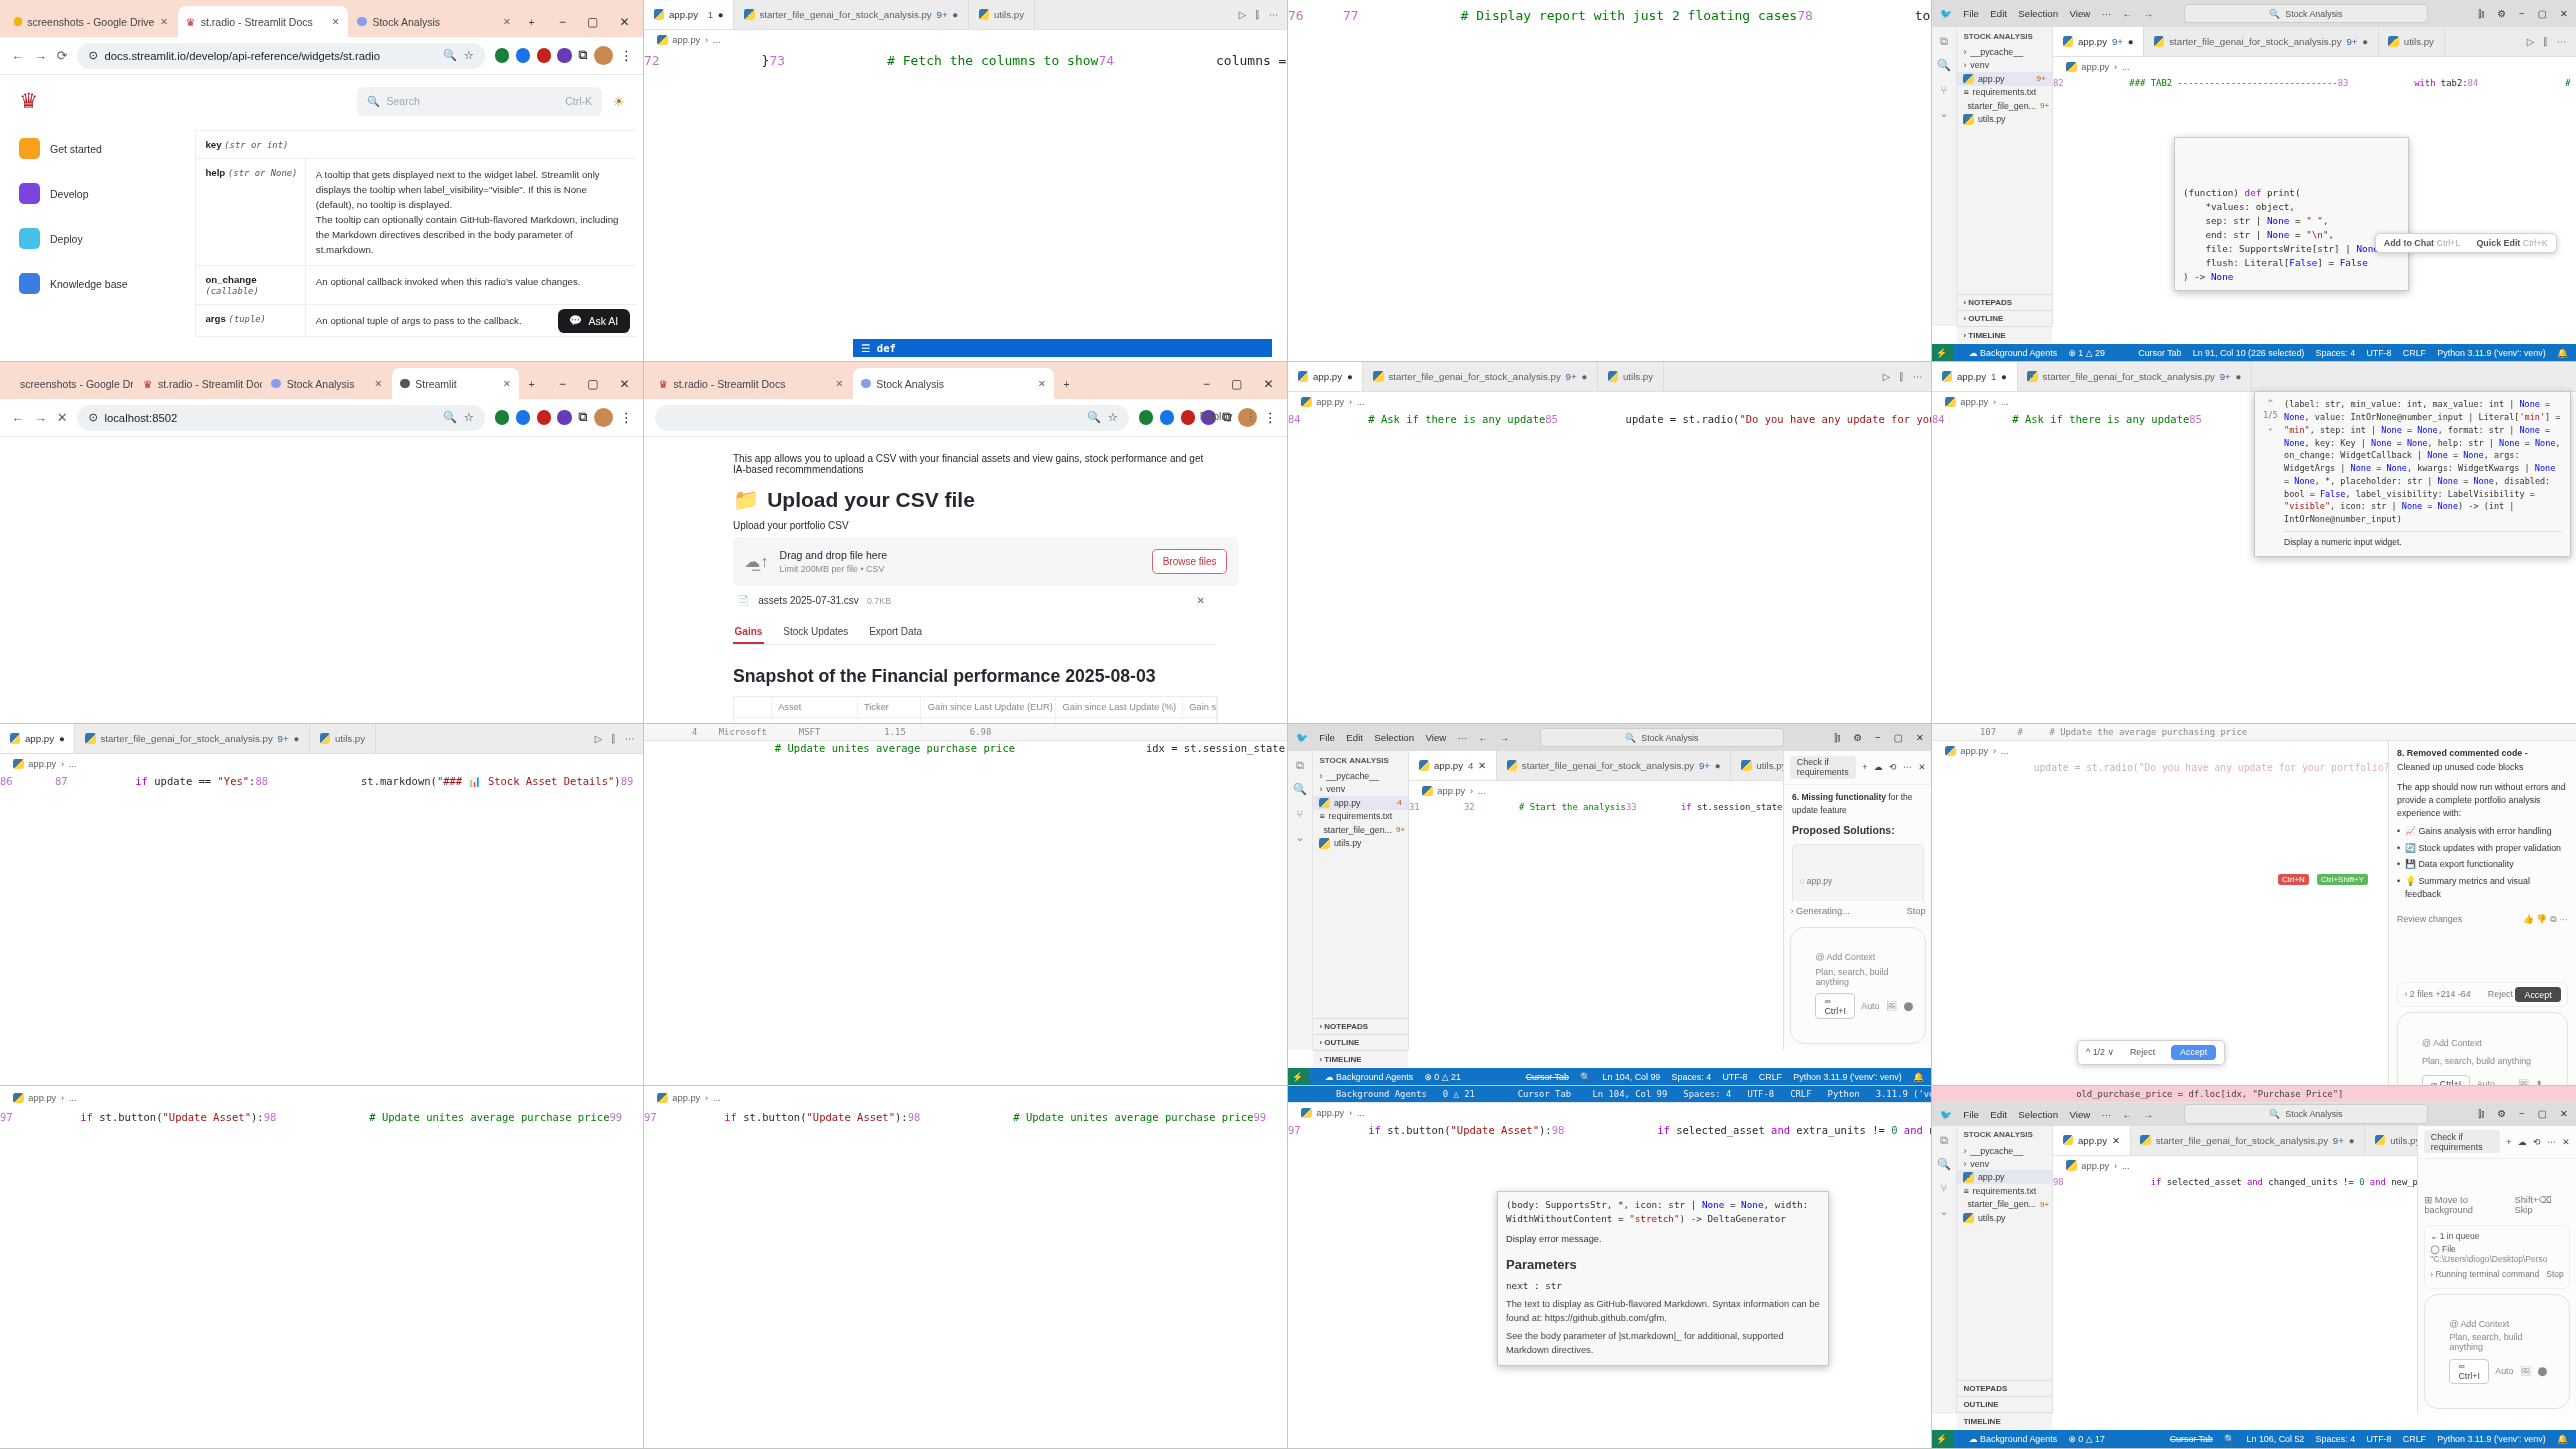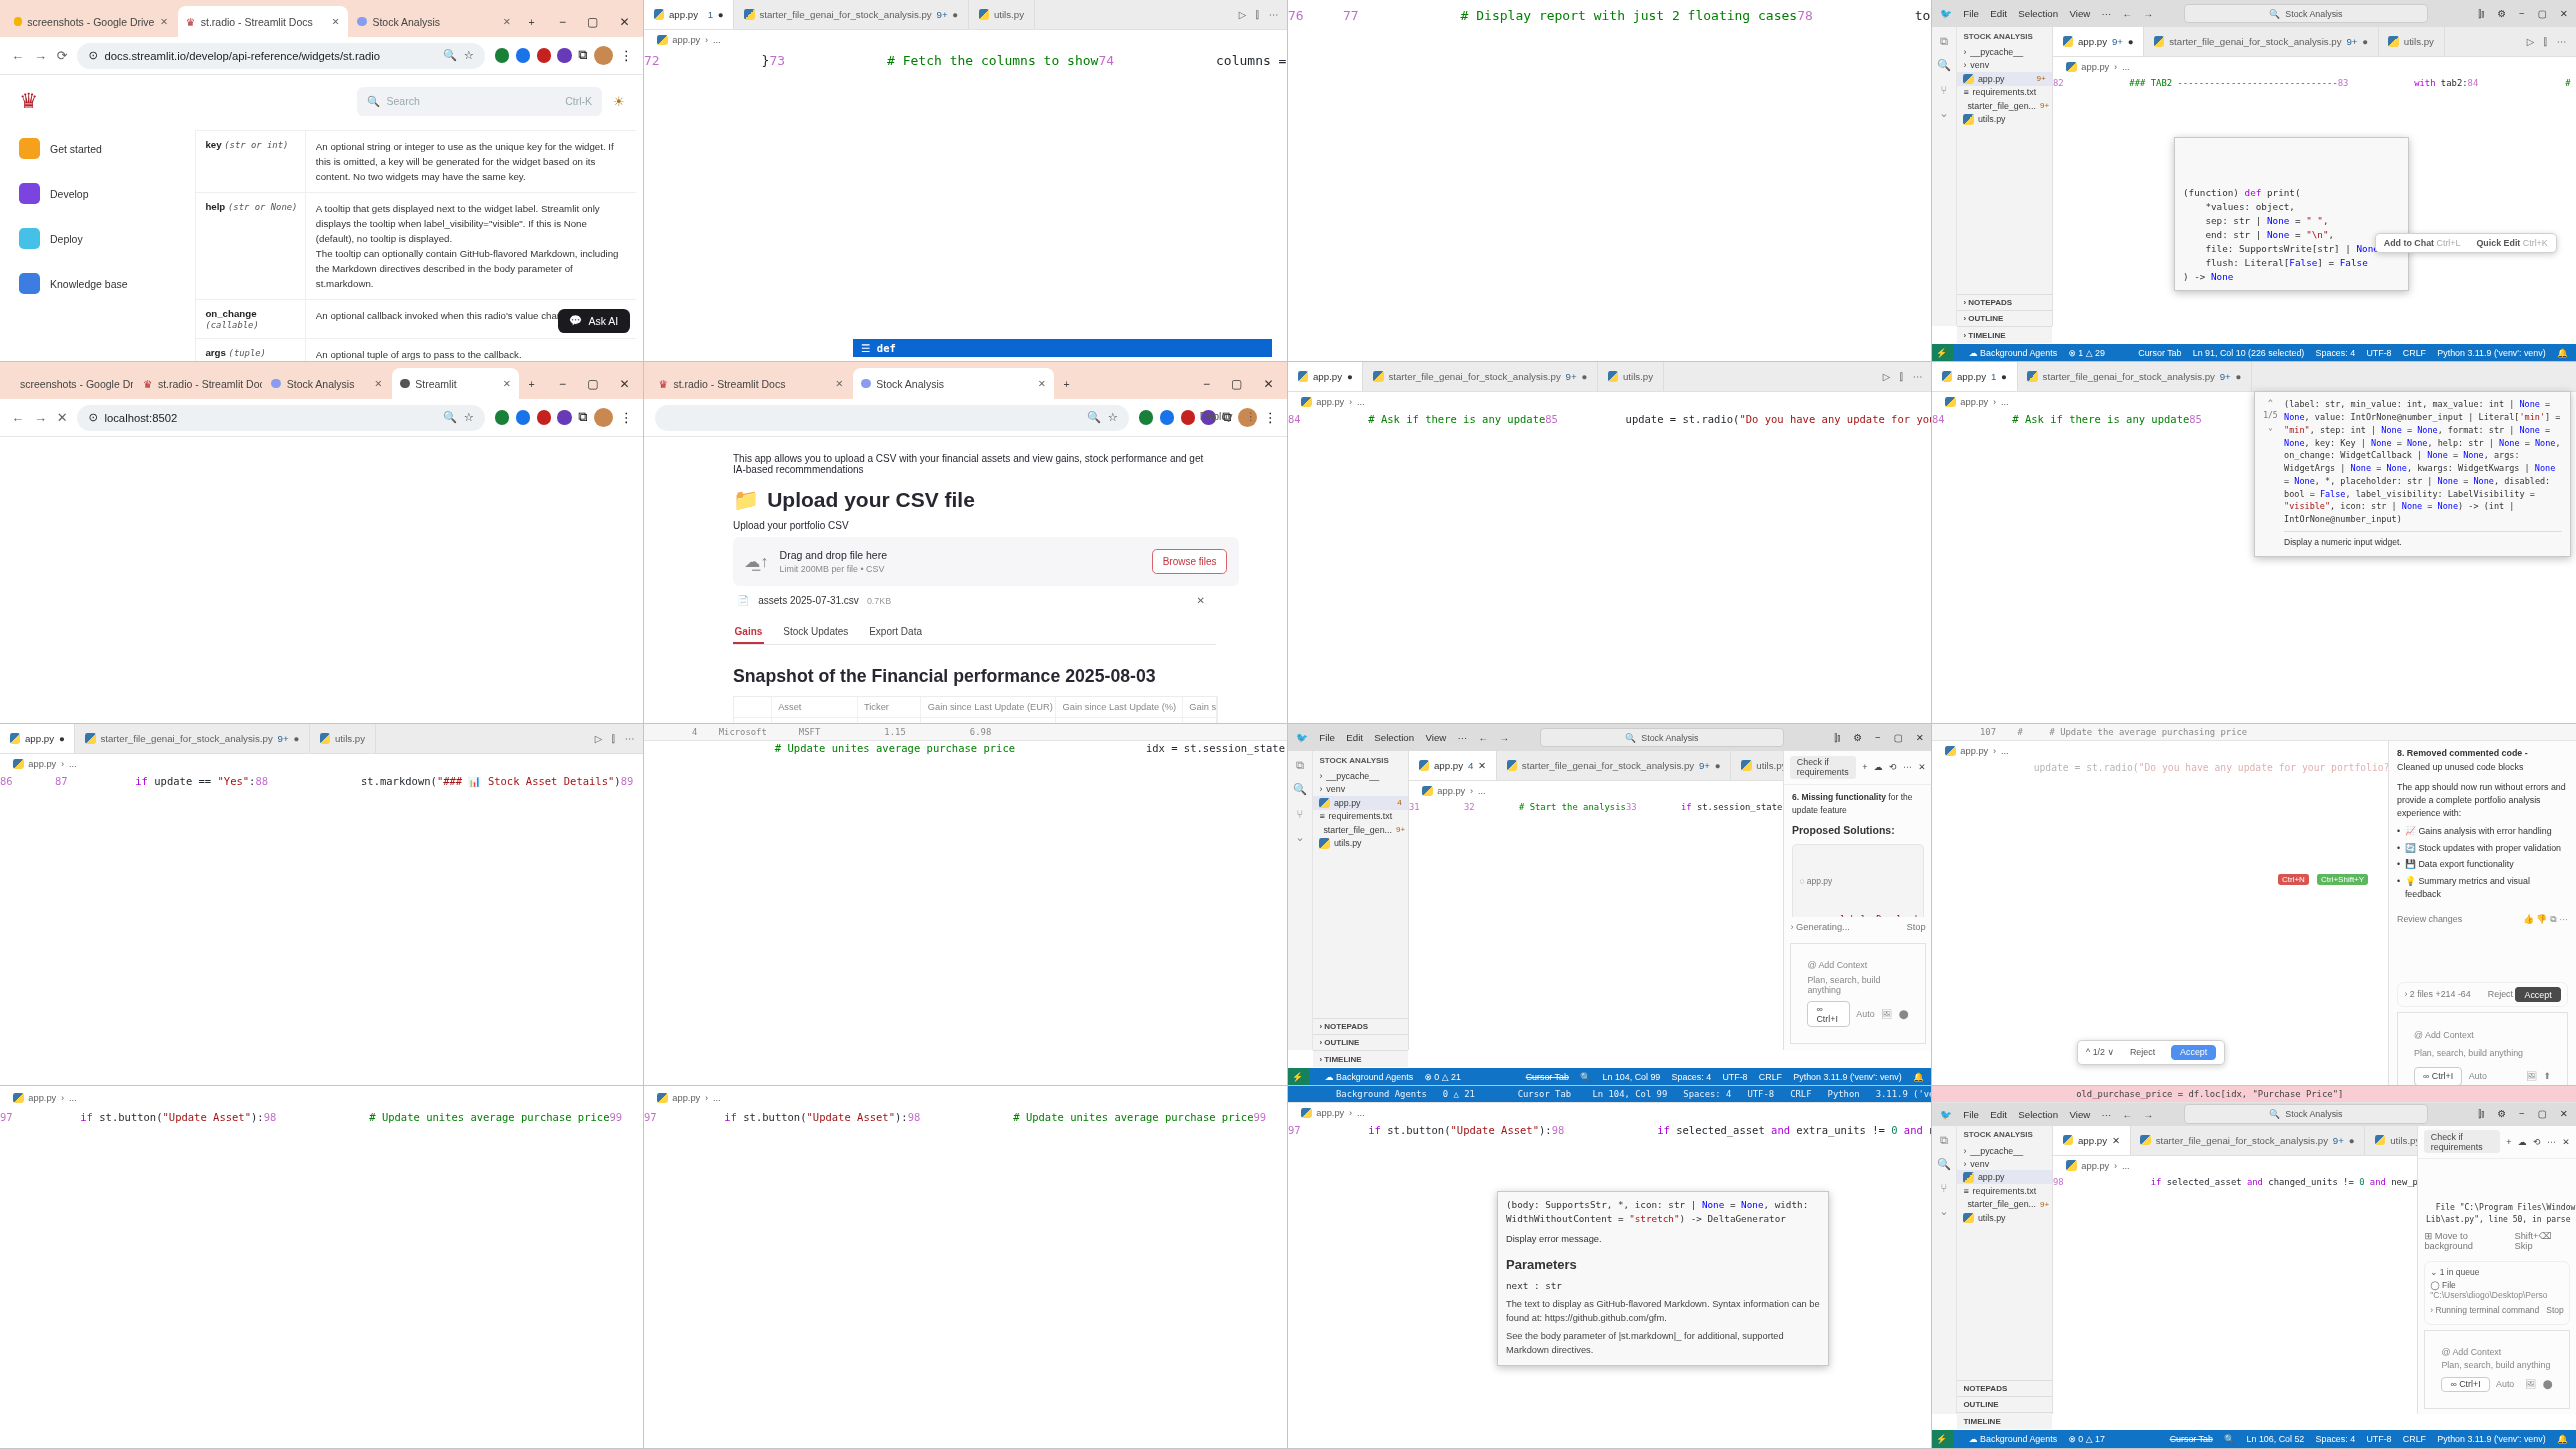--- a/index.html
+++ b/index.html
@@ -70,21 +70,21 @@
   .statb{position:absolute;left:0;right:0;bottom:0;height:17.7px;background:#1173c5;color:#fff;display:flex;align-items:center;gap:11.3px;padding:0 8px;font-size:8.9px;}
   .statb .grn{background:#16825d;margin:0 4.8px 0 -8px;height:100%;display:flex;align-items:center;padding:0 4.8px;}
   .statb .right{margin-left:auto;display:flex;gap:11.3px;}
   
   .chat{background:#fcfcfc;border-left:0.8px solid #e0e0e0;font-size:9.3px;color:#333;display:flex;flex-direction:column;}
   .chat .chd{display:flex;align-items:center;gap:6.4px;padding:4.8px 6.4px;border-bottom:0.8px solid #eee;font-size:8.9px;color:#444;justify-content:space-between;}
   .chat .chd .ttl{background:#ececec;border-radius:3.2px;padding:1.6px 6.4px;}
   .cbody{padding:6.4px 8px;line-height:1.5;overflow:hidden;flex:1;}
   .cbody .h{font-weight:bold;font-size:10.5px;margin:6.4px 0 4.8px;}
   .cblock{background:#f4f4f4;border:0.8px solid #e4e4e4;border-radius:4.8px;margin:4.8px 0;font:8.5px/1.5 "DejaVu Sans Mono",monospace;color:#a31515;padding:4.8px 6.4px;white-space:pre;overflow:hidden;}
-  .cinput{border:0.8px solid #e2e2e2;border-radius:0;margin:6.4px;padding:16px;font-size:8.9px;color:#888;}
+  .cinput{border:0.8px solid #e2e2e2;border-radius:14px;margin:6.4px;padding:24px;font-size:8.9px;color:#888;}
   .cinput .row{display:flex;gap:6.4px;align-items:center;margin-top:6.4px;}
   .btn{border:0.8px solid #ccc;border-radius:4px;padding:1.6px 8px;font-size:8.9px;color:#444;background:#fff;}
   .btn.dark{background:#4a4a4a;color:#fff;border-color:#4a4a4a;}
   .qrow{display:flex;justify-content:space-between;color:#777;margin:4.8px 0;}
   .bull{display:flex;gap:4.8px;margin:3.2px 0;}
   
   .stbody{padding:16px 0 0 89px;color:#262730;}
   .deploy{position:absolute;top:48px;right:32px;color:#555;font-size:10.5px;display:flex;gap:13px;}
   .st-h1{font-size:21px;font-weight:bold;margin:13px 0 8px;display:flex;gap:8px;align-items:center;}
   .uplbl{font-size:10px;margin:4.8px 0 6.4px;}
@@ -189,21 +189,20 @@
           </div>
         <div class="itm">
             <span class="ic" style="background:#3b7de0"></span>
             <span>Knowledge base</span>
           </div>
       </div>
       <div class="ptable">
 
           <div class="prow">
             <div class="pname"><b>key</b> <span class="ptype">(str or int)</span></div>
-            <div class="pdesc">An optional string or integer to use as the unique key for the widget. If this is omitted, a key will be generated for the widget based on its content. No two widgets may have the same key.</div>
           </div>
 
           <div class="prow">
             <div class="pname"><b>help</b> <span class="ptype">(str or None)</span></div>
             <div class="pdesc">A tooltip that gets displayed next to the widget label. Streamlit only displays the tooltip when label_visibility="visible". If this is None (default), no tooltip is displayed.
 The tooltip can optionally contain GitHub-flavored Markdown, including the Markdown directives described in the body parameter of st.markdown.</div>
           </div>
 
           <div class="prow">
             <div class="pname"><b>on_change</b> <span class="ptype">(callable)</span></div>

